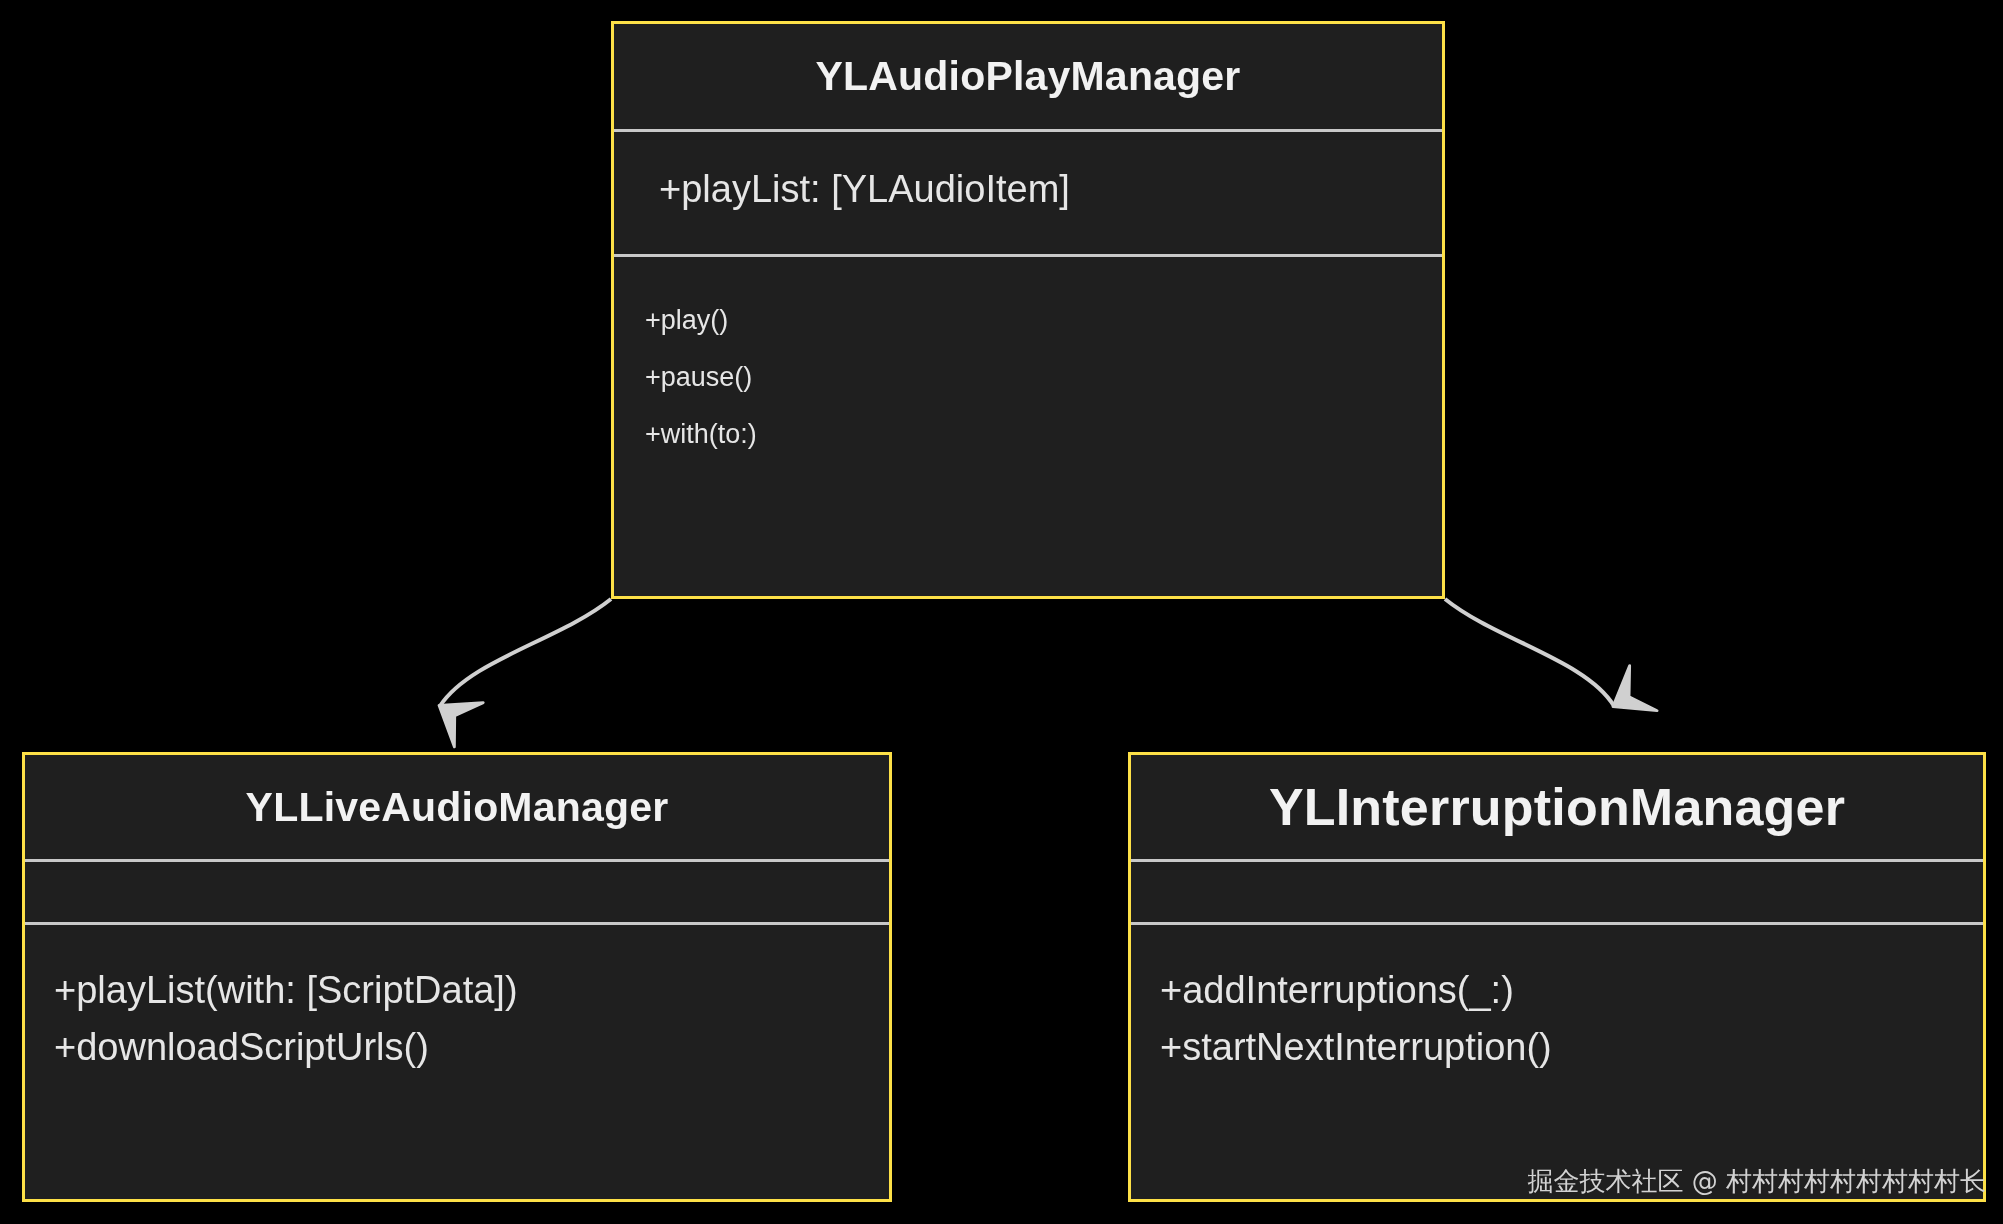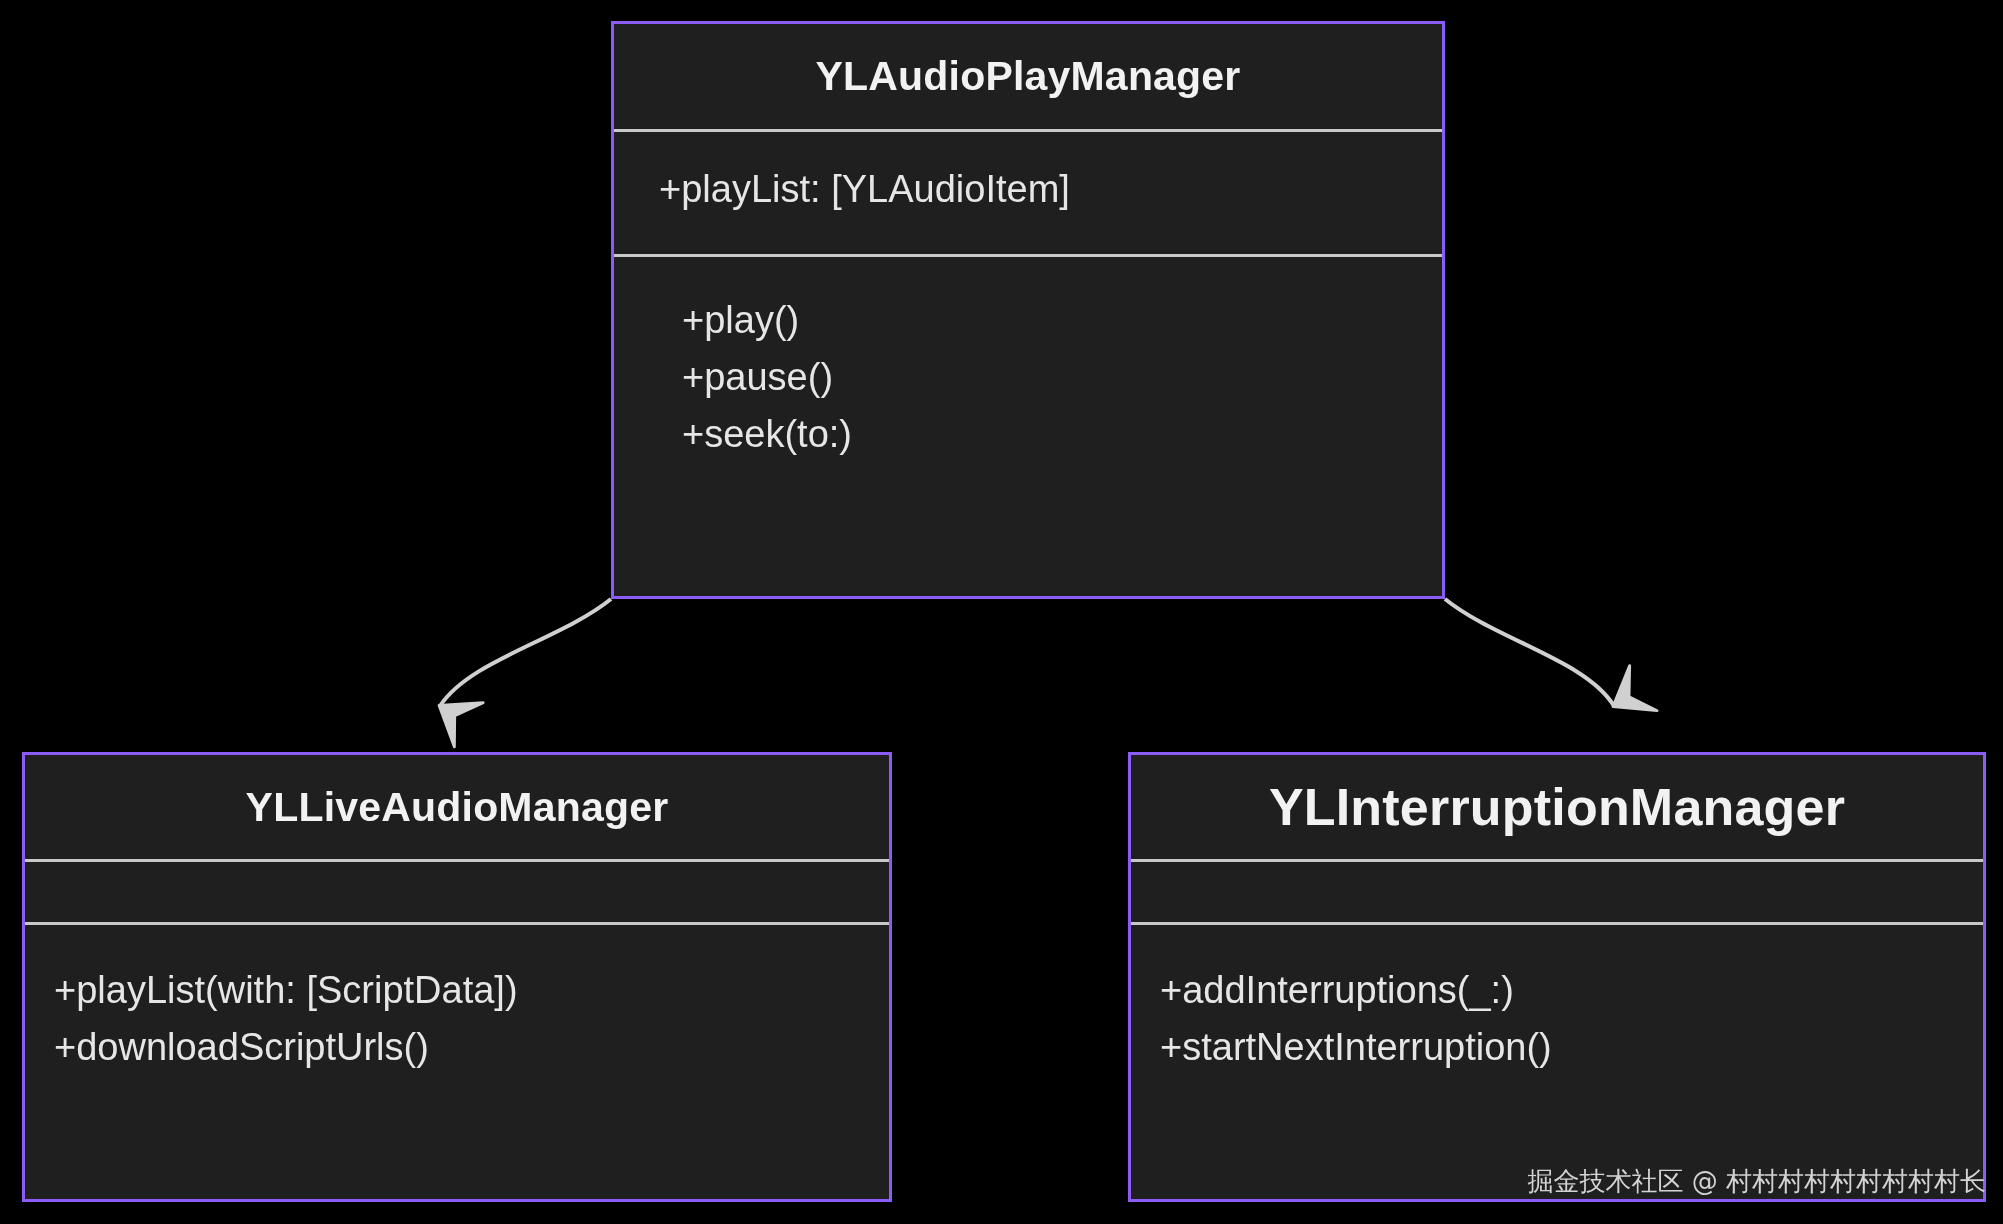--- a/index.html
+++ b/index.html
@@ -20,21 +20,21 @@
     left: 0;
     top: 0;
     width: 2003px;
     height: 1224px;
   }
 
   
   .class-box {
     position: absolute;
     background: #1f1f1f;
-    border: 3px solid #8b5cf6;
+    border: 3px solid #fde047;
     box-sizing: border-box;
     z-index: 2;
   }
 
   .cb-title {
     text-align: center;
     color: #f2f2f2;
     font-weight: bold;
     letter-spacing: 0.2px;
     box-sizing: border-box;
@@ -70,22 +70,21 @@
     line-height: 105px;
     height: 105px;
   }
   #box-root .sec-attrs {
     height: 122px;
     padding: 36px 0 0 45px;
     font-size: 38px;
   }
   #box-root .sec-methods {
     padding: 35px 0 0 31px;
-    font-size: 38px;
-    margin-left: 37px;
+    font-size: 27px;
   }
   #box-root .sec-methods .cb-row { line-height: 57px; }
 
   
   #box-live {
     left: 22px;
     top: 752px;
     width: 870px;
     height: 450px;
   }
@@ -157,21 +156,21 @@
 <div class="class-box" id="box-root">
   <div class="cb-title">YLAudioPlayManager</div>
   <div class="cb-divider"></div>
   <div class="cb-section sec-attrs">
     <div class="cb-row">+playList: [YLAudioItem]</div>
   </div>
   <div class="cb-divider"></div>
   <div class="cb-section sec-methods">
     <div class="cb-row">+play()</div>
     <div class="cb-row">+pause()</div>
-    <div class="cb-row">+seek(to:)</div>
+    <div class="cb-row">+with(to:)</div>
   </div>
 </div>
 
 <div class="class-box" id="box-live">
   <div class="cb-title">YLLiveAudioManager</div>
   <div class="cb-divider"></div>
   <div class="cb-section sec-attrs"></div>
   <div class="cb-divider"></div>
   <div class="cb-section sec-methods">
     <div class="cb-row">+playList(with: [ScriptData])</div>

